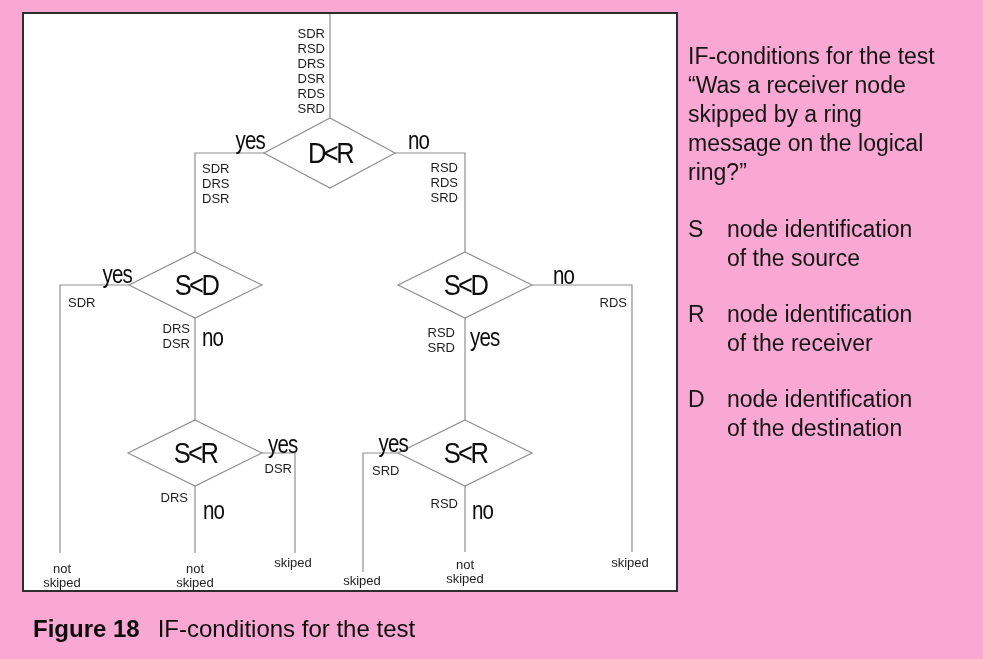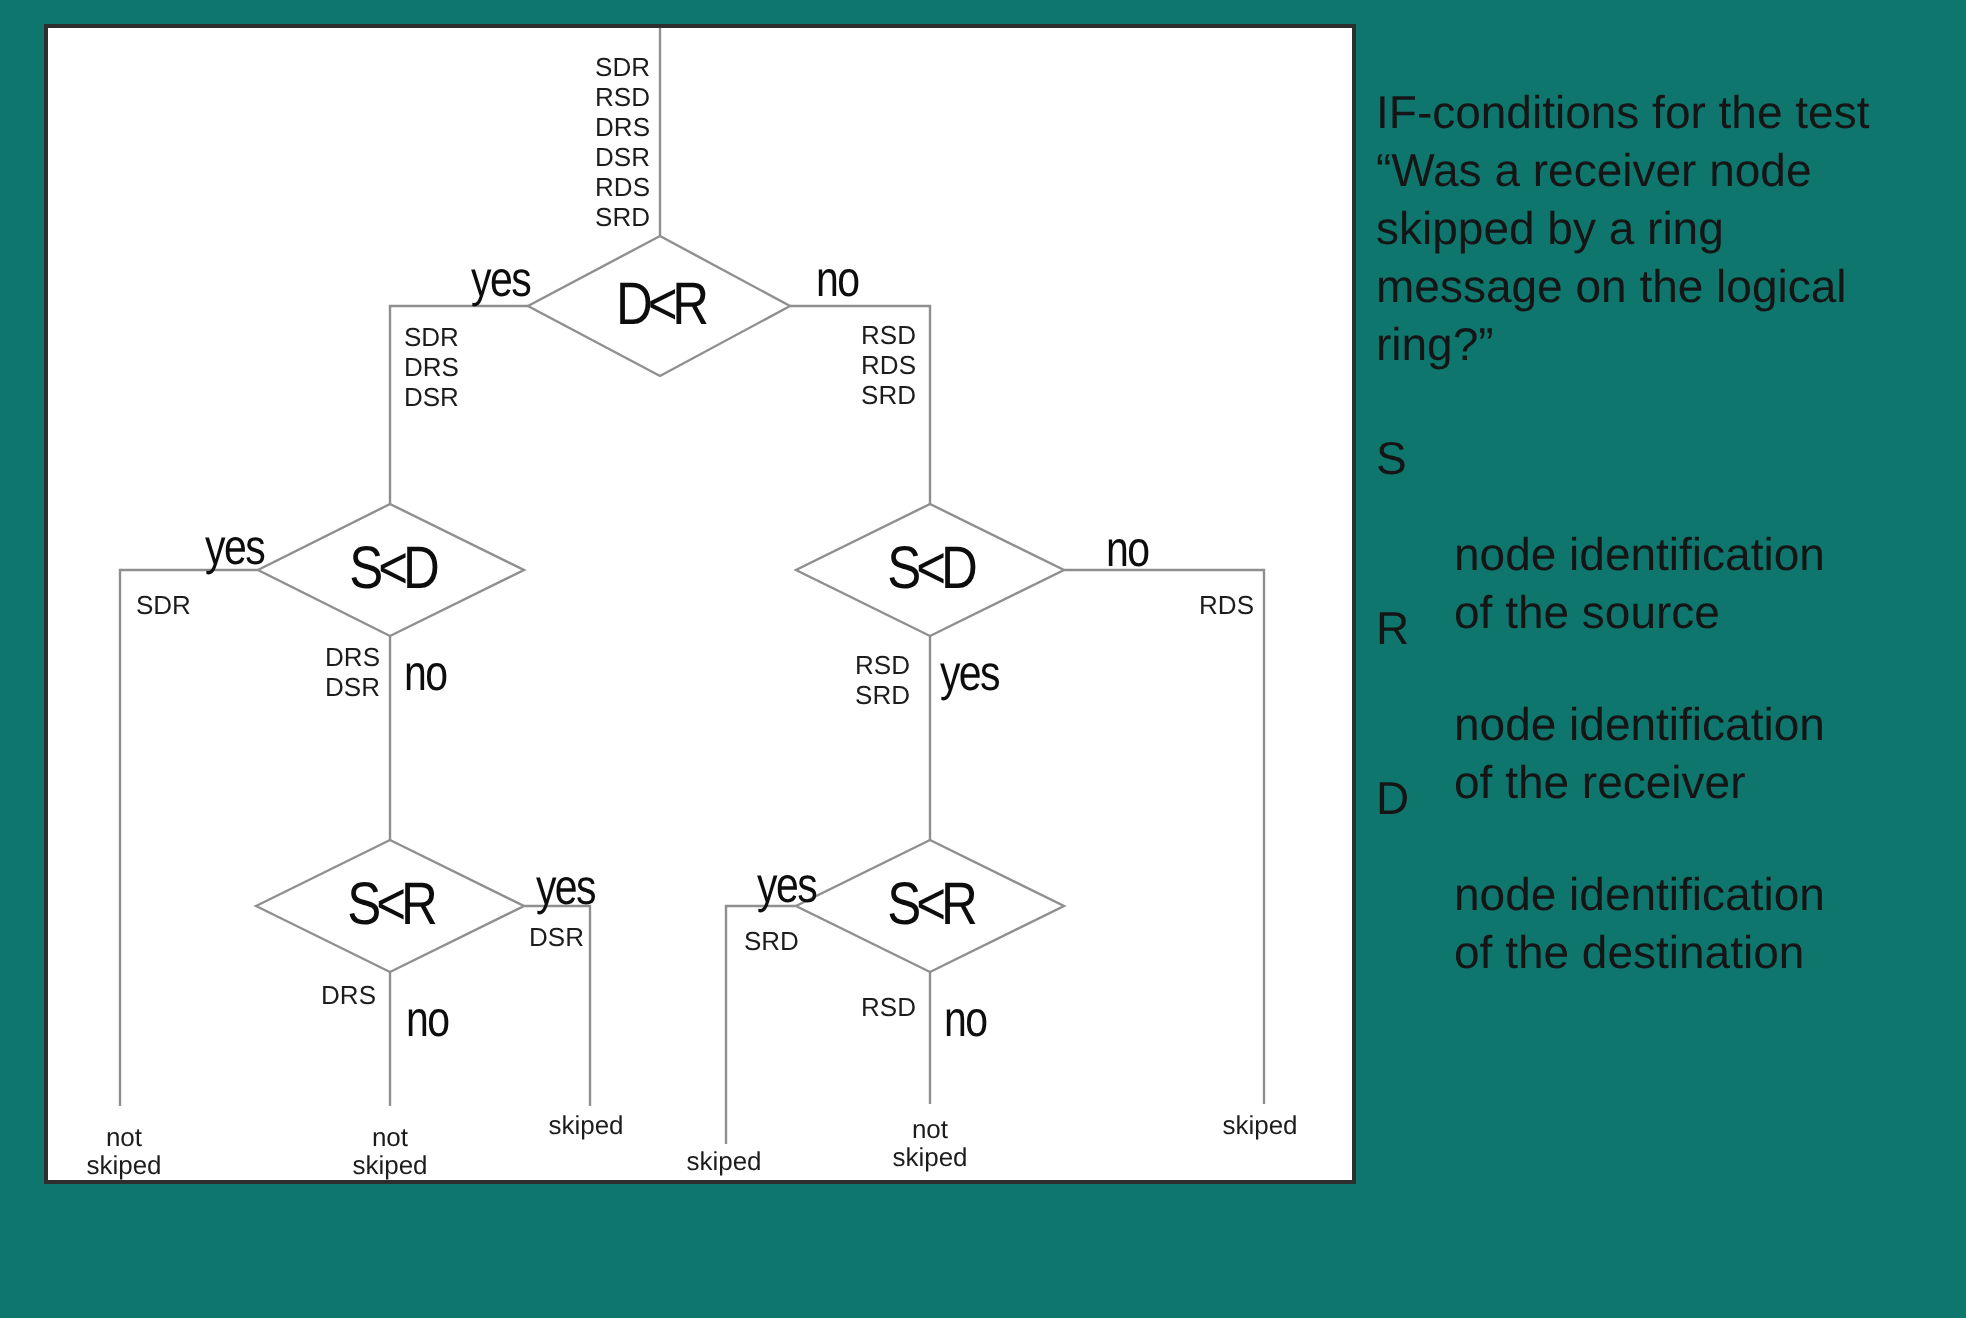--- a/index.html
+++ b/index.html
@@ -1,36 +1,36 @@
 <!DOCTYPE html>
 <html><head>
 <meta charset="utf-8">
 <style>
   html,body{margin:0;padding:0;background:#ffffff;}
-  #page{position:relative;width:983px;height:659px;background:#0f766e;overflow:hidden;
+  #page{position:relative;width:983px;height:659px;background:#f9a8d4;overflow:hidden;
         font-family:"Liberation Sans",sans-serif;color:#111111;}
   #diagram-frame{position:absolute;left:22px;top:12px;width:656px;height:580px;
         border:2px solid #2e2e2e;background:#ffffff;box-sizing:border-box;}
   #flow-svg{position:absolute;left:0;top:0;}
   .lbl{position:absolute;font-size:13px;line-height:15px;color:#1c1c1c;white-space:pre-line;}
   .r{text-align:right;}
   .out{position:absolute;font-size:13px;line-height:14px;text-align:center;width:80px;
        color:#1c1c1c;white-space:pre-line;}
   .yn{position:absolute;font-size:25px;line-height:26px;width:60px;letter-spacing:-1px;
       font-weight:500;color:#0d0d0d;transform:scaleX(0.82);}
   .yn.l{transform-origin:left center;}
   .yn.r{transform-origin:right center;}
   .cond{position:absolute;font-size:30px;line-height:34px;width:120px;text-align:center;
         letter-spacing:-3px;font-weight:500;color:#0d0d0d;transform:scaleX(0.85);}
   .serif{font-family:Liberation Sans, sans-serif;}
   #sidebar-intro{position:absolute;left:688px;top:42px;width:290px;font-size:23px;
         line-height:29px;white-space:pre-line;color:#151515;}
   .def-letter{position:absolute;left:688px;font-size:23px;line-height:29px;color:#151515;}
   .def-text{position:absolute;left:727px;width:250px;font-size:23px;line-height:29px;
-        white-space:pre-line;color:#151515;margin-top:48px;}
+        white-space:pre-line;color:#151515;}
   #sidebar-note{position:absolute;left:688px;top:466px;width:290px;font-size:23px;
         line-height:28px;white-space:pre-line;color:#151515;}
   #caption{position:absolute;left:33px;top:615px;font-size:24px;color:#0d0d0d;}
   #caption .cap-label{font-weight:bold;margin-right:18px;}
 </style>
 </head>
 <body>
 
 <div id="page">
 
@@ -122,14 +122,17 @@
 
   <div class="def-letter serif" style="top:300px;">R</div>
   <div class="def-text serif" style="top:300px;">node identification
 of the receiver</div>
 
   <div class="def-letter serif" style="top:385px;">D</div>
   <div class="def-text serif" style="top:385px;">node identification
 of the destination</div>
 
 
+  <div id="caption" class="serif">
+    <span class="cap-label">Figure 18</span><span>IF-conditions for the test</span>
+  </div>
 
 </div>
 
 </body></html>

